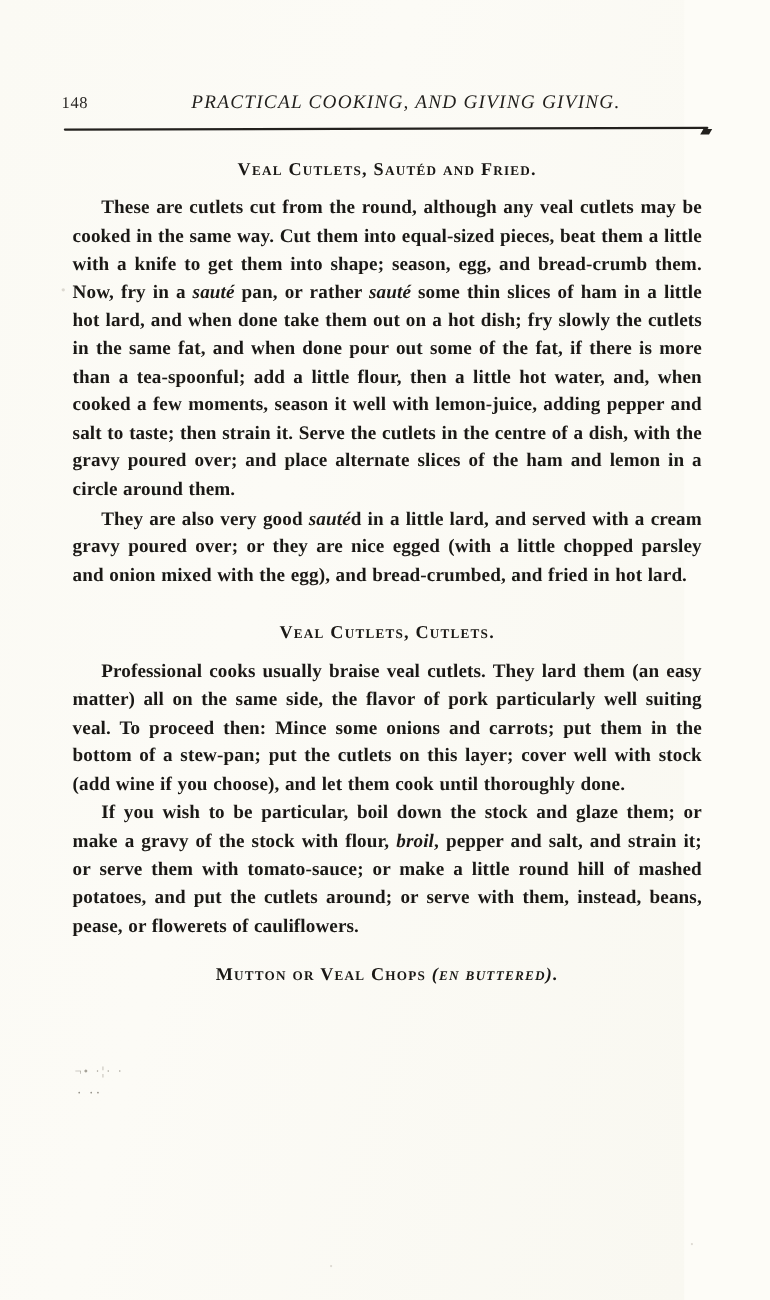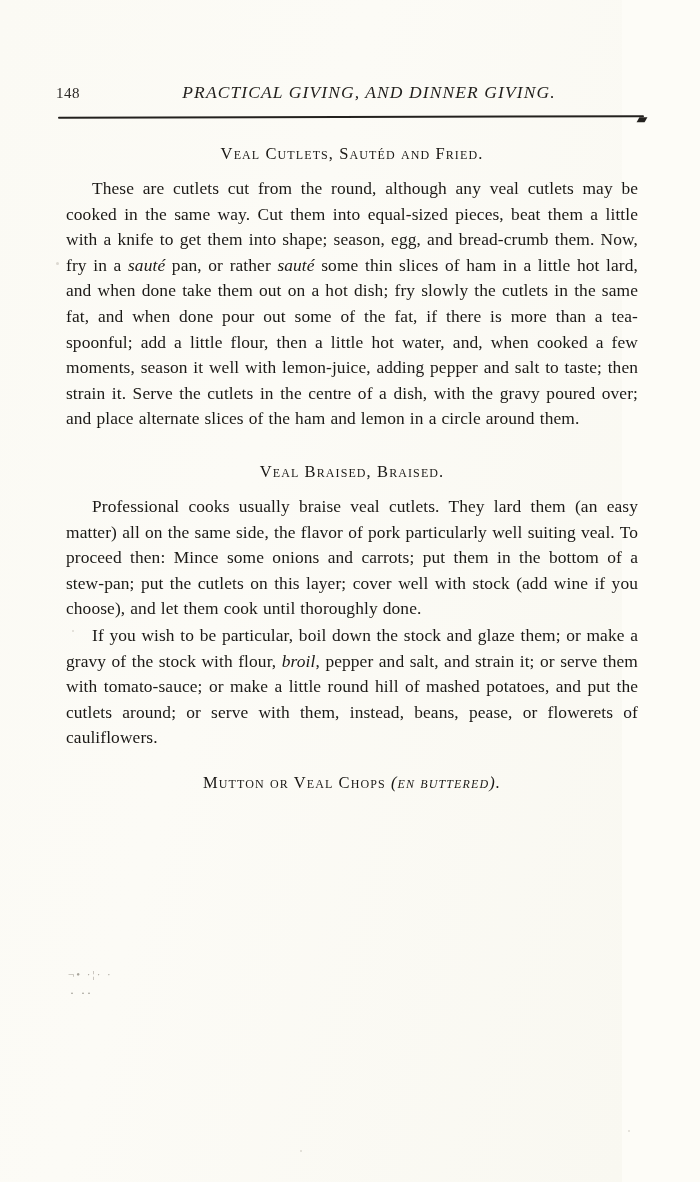--- a/index.html
+++ b/index.html
@@ -72,38 +72,39 @@
     transform: skewX(-30deg);
   }
   .body {
     margin-top: 26px;
     padding-left: 10px;
     padding-right: 6px;
   }
   h2.section {
     text-align: center;
     font-size: 16.5px;
-    font-weight: normal;
+    font-weight: bold;
     font-variant: small-caps;
     letter-spacing: 1.1px;
     margin: 0 0 12px 0;
     color: #1a1815;
   }
   h2.section.second { margin-top: 30px; }
   h2.section.third  { margin-top: 22px; }
 
   p.para {
     margin: 0 0 0 0;
     font-size: 17.4px;
     line-height: 25.6px;
     text-align: justify;
     text-indent: 26px;
     color: #1b1916;
     letter-spacing: 0.1px;
     word-spacing: 0.6px;
+    font-weight: bold;
   }
   p.para + p.para { margin-top: 1px; }
   .it { font-style: italic; }
   .lead-marks {
     position: absolute;
     left: 68px;
     top: 968px;
     font-size: 11px;
     color: #a7a399;
     letter-spacing: 2px;
@@ -124,30 +125,31 @@
   }
 </style>
 </head>
 <body>
 
 <div class="page">
   <div class="page-inner">
 
     <div class="header-row">
       <div class="folio">148</div>
-      <div class="running-head">PRACTICAL GIVING, AND DINNER GIVING.</div>
+      <div class="running-head">PRACTICAL COOKING, AND GIVING GIVING.</div>
     </div>
     <div class="rule"></div>
 
     <div class="body">
 
       <h2 class="section">Veal Cutlets, Sautéd and Fried.</h2>
       <p class="para">These are cutlets cut from the round, although any veal cutlets may be cooked in the same way. Cut them into equal-sized pieces, beat them a little with a knife to get them into shape; season, egg, and bread-crumb them. Now, fry in a <span class="it">sauté</span> pan, or rather <span class="it">sauté</span> some thin slices of ham in a little hot lard, and when done take them out on a hot dish; fry slowly the cutlets in the same fat, and when done pour out some of the fat, if there is more than a tea-spoonful; add a little flour, then a little hot water, and, when cooked a few moments, season it well with lemon-juice, adding pepper and salt to taste; then strain it. Serve the cutlets in the centre of a dish, with the gravy poured over; and place alternate slices of the ham and lemon in a circle around them.</p>
+      <p class="para">They are also very good <span class="it">sauté</span>d in a little lard, and served with a cream gravy poured over; or they are nice egged (with a little chopped parsley and onion mixed with the egg), and bread-crumbed, and fried in hot lard.</p>
 
-      <h2 class="section second">Veal Braised, Braised.</h2>
+      <h2 class="section second">Veal Cutlets, Cutlets.</h2>
       <p class="para">Professional cooks usually braise veal cutlets. They lard them (an easy matter) all on the same side, the flavor of pork particularly well suiting veal. To proceed then: Mince some onions and carrots; put them in the bottom of a stew-pan; put the cutlets on this layer; cover well with stock (add wine if you choose), and let them cook until thoroughly done.</p>
       <p class="para">If you wish to be particular, boil down the stock and glaze them; or make a gravy of the stock with flour, <span class="it">broil</span>, pepper and salt, and strain it; or serve them with tomato-sauce; or make a little round hill of mashed potatoes, and put the cutlets around; or serve with them, instead, beans, pease, or flowerets of cauliflowers.</p>
 
       <h2 class="section third">Mutton or Veal Chops <span class="it">(en buttered).</span></h2>
 
     </div>
   </div>
 
   <div class="lead-marks">¬•  ·¦· ·</div>
   <div class="lead-marks2">·  ··</div>

